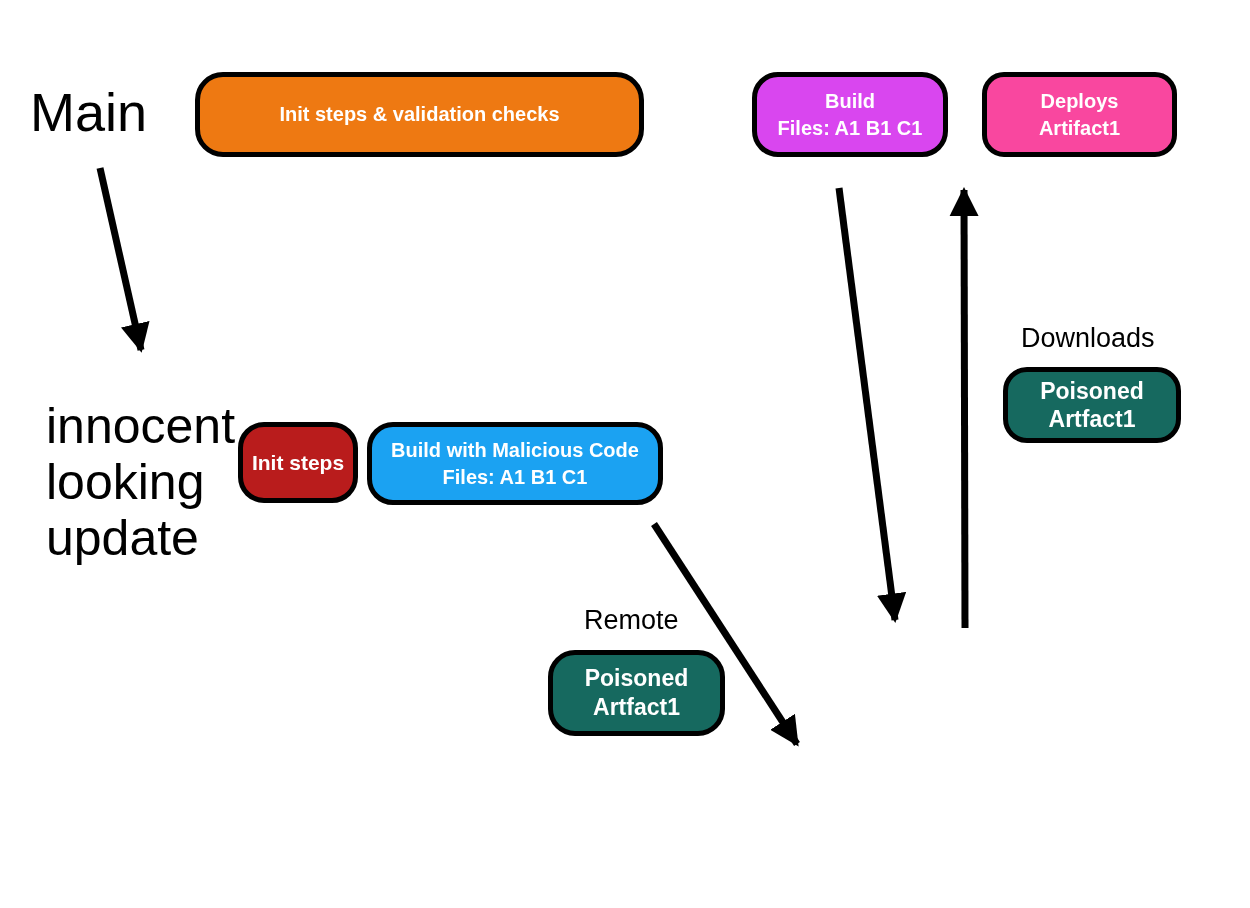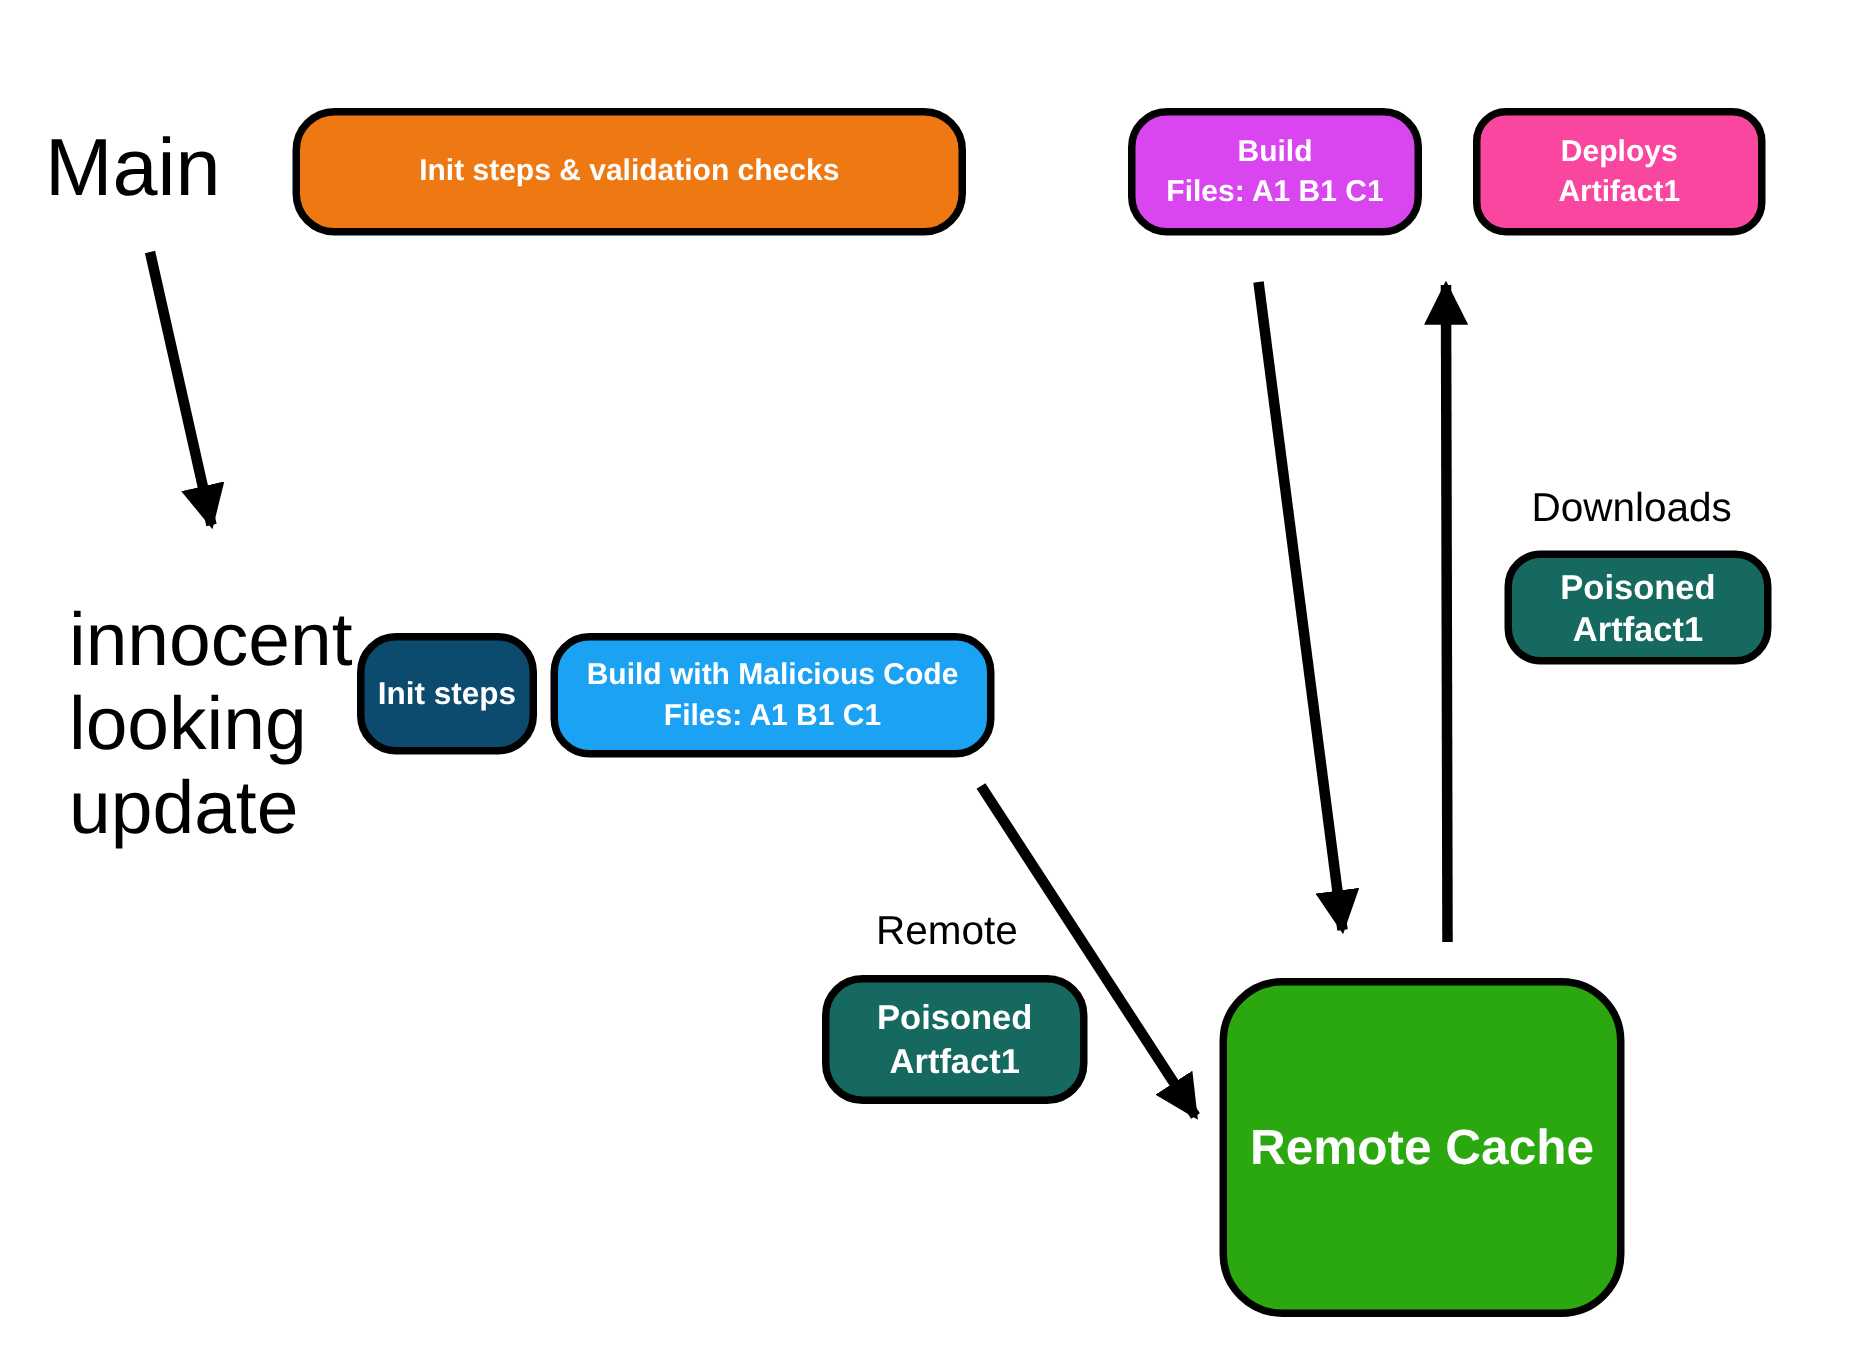--- a/index.html
+++ b/index.html
@@ -85,26 +85,25 @@
   <div class="free-label lbl-uploads">Remote</div>
 
   <div class="node n-init-validation" style="background-color: rgb(238, 121, 18);">Init steps &amp; validation checks</div>
 
   <div class="node n-build" style="background-color: #d946ef;">Build
 Files: A1 B1 C1</div>
 
   <div class="node n-deploys" style="background-color: rgb(249, 71, 159);">Deploys
 Artifact1</div>
 
-  <div class="node n-init-steps" style="background-color: #0c4a6e;">Init steps</div>
+  <div class="node n-init-steps" style="background-color: #b91c1c;">Init steps</div>
 
   <div class="node n-build-malicious" style="background-color: rgb(27, 162, 242);">Build with Malicious Code
 Files: A1 B1 C1</div>
 
   <div class="node n-poisoned-upload" style="background-color: rgb(22, 105, 95);">Poisoned
 Artfact1</div>
 
   <div class="node n-poisoned-download" style="background-color: rgb(22, 105, 95);">Poisoned
 Artfact1</div>
 
-  <div class="node n-remote-cache" style="background-color: rgb(43, 167, 15);">Remote Cache</div>
 
 </div>
 
 </body></html>

